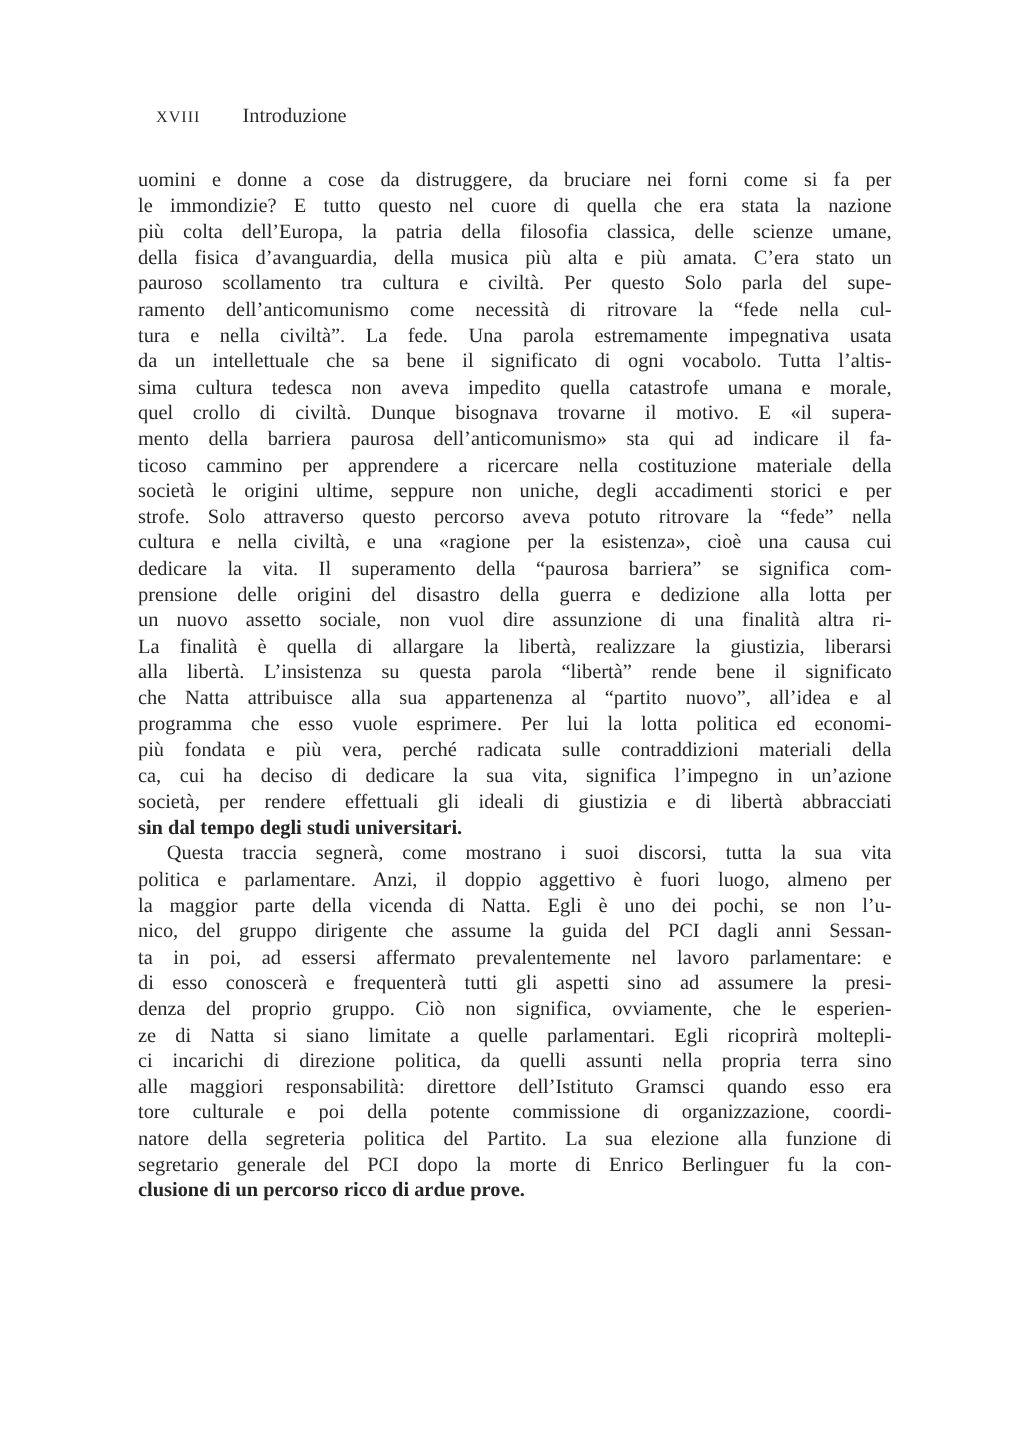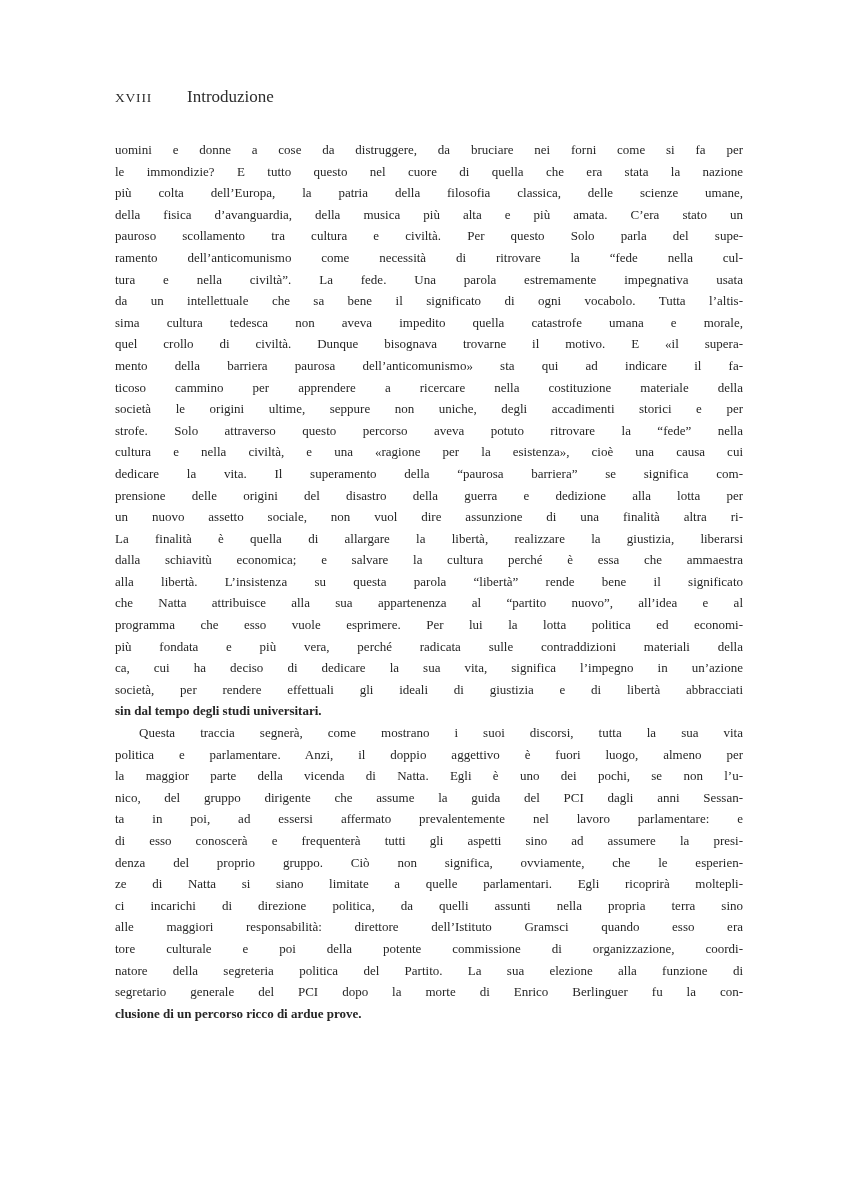--- a/index.html
+++ b/index.html
@@ -11,21 +11,21 @@
     position: relative;
     width: 850px;
     height: 1200px;
     background: #ffffff;
     font-family: "Liberation Serif", serif;
     color: #262626;
     overflow: hidden;
   }
   .running-header {
     position: absolute;
-    left: 115px;
+    left: 130px;
     top: 87px;
     width: 628px;
     white-space: nowrap;
   }
   .page-number {
     font-size: 13.5px;
     letter-spacing: 0.8px;
     color: #2c2c2c;
   }
   .running-title {
@@ -33,21 +33,21 @@
     margin-left: 31px;
     color: #2c2c2c;
   }
   .body-text {
     position: absolute;
     left: 115px;
     top: 139px;
     width: 628px;
   }
   .text-line {
-    font-size: 13px;
+    font-size: 17px;
     line-height: 21.6px;
     height: 21.6px;
     text-align: justify;
     text-align-last: justify;
     text-justify: inter-word;
     overflow: hidden;
     color: #262626;
   }
   .text-line.last-line {
     text-align-last: left;
@@ -79,21 +79,20 @@
         <div class="text-line">quel crollo di civiltà. Dunque bisognava trovarne il motivo. E «il supera-</div>
         <div class="text-line">mento della barriera paurosa dell’anticomunismo» sta qui ad indicare il fa-</div>
         <div class="text-line">ticoso cammino per apprendere a ricercare nella costituzione materiale della</div>
         <div class="text-line">società le origini ultime, seppure non uniche, degli accadimenti storici e per</div>
         <div class="text-line">strofe. Solo attraverso questo percorso aveva potuto ritrovare la “fede” nella</div>
         <div class="text-line">cultura e nella civiltà, e una «ragione per la esistenza», cioè una causa cui</div>
         <div class="text-line">dedicare la vita. Il superamento della “paurosa barriera” se significa com-</div>
         <div class="text-line">prensione delle origini del disastro della guerra e dedizione alla lotta per</div>
         <div class="text-line">un nuovo assetto sociale, non vuol dire assunzione di una finalità altra ri-</div>
         <div class="text-line">La finalità è quella di allargare la libertà, realizzare la giustizia, liberarsi</div>
-        <div class="text-line">dalla schiavitù economica; e salvare la cultura perché è essa che ammaestra</div>
         <div class="text-line">alla libertà. L’insistenza su questa parola “libertà” rende bene il significato</div>
         <div class="text-line">che Natta attribuisce alla sua appartenenza al “partito nuovo”, all’idea e al</div>
         <div class="text-line">programma che esso vuole esprimere. Per lui la lotta politica ed economi-</div>
         <div class="text-line">più fondata e più vera, perché radicata sulle contraddizioni materiali della</div>
         <div class="text-line">ca, cui ha deciso di dedicare la sua vita, significa l’impegno in un’azione</div>
         <div class="text-line">società, per rendere effettuali gli ideali di giustizia e di libertà abbracciati</div>
         <div class="text-line last-line">sin dal tempo degli studi universitari.</div>
       </div>
       <div class="paragraph">
         <div class="text-line indent-line">Questa traccia segnerà, come mostrano i suoi discorsi, tutta la sua vita</div>

